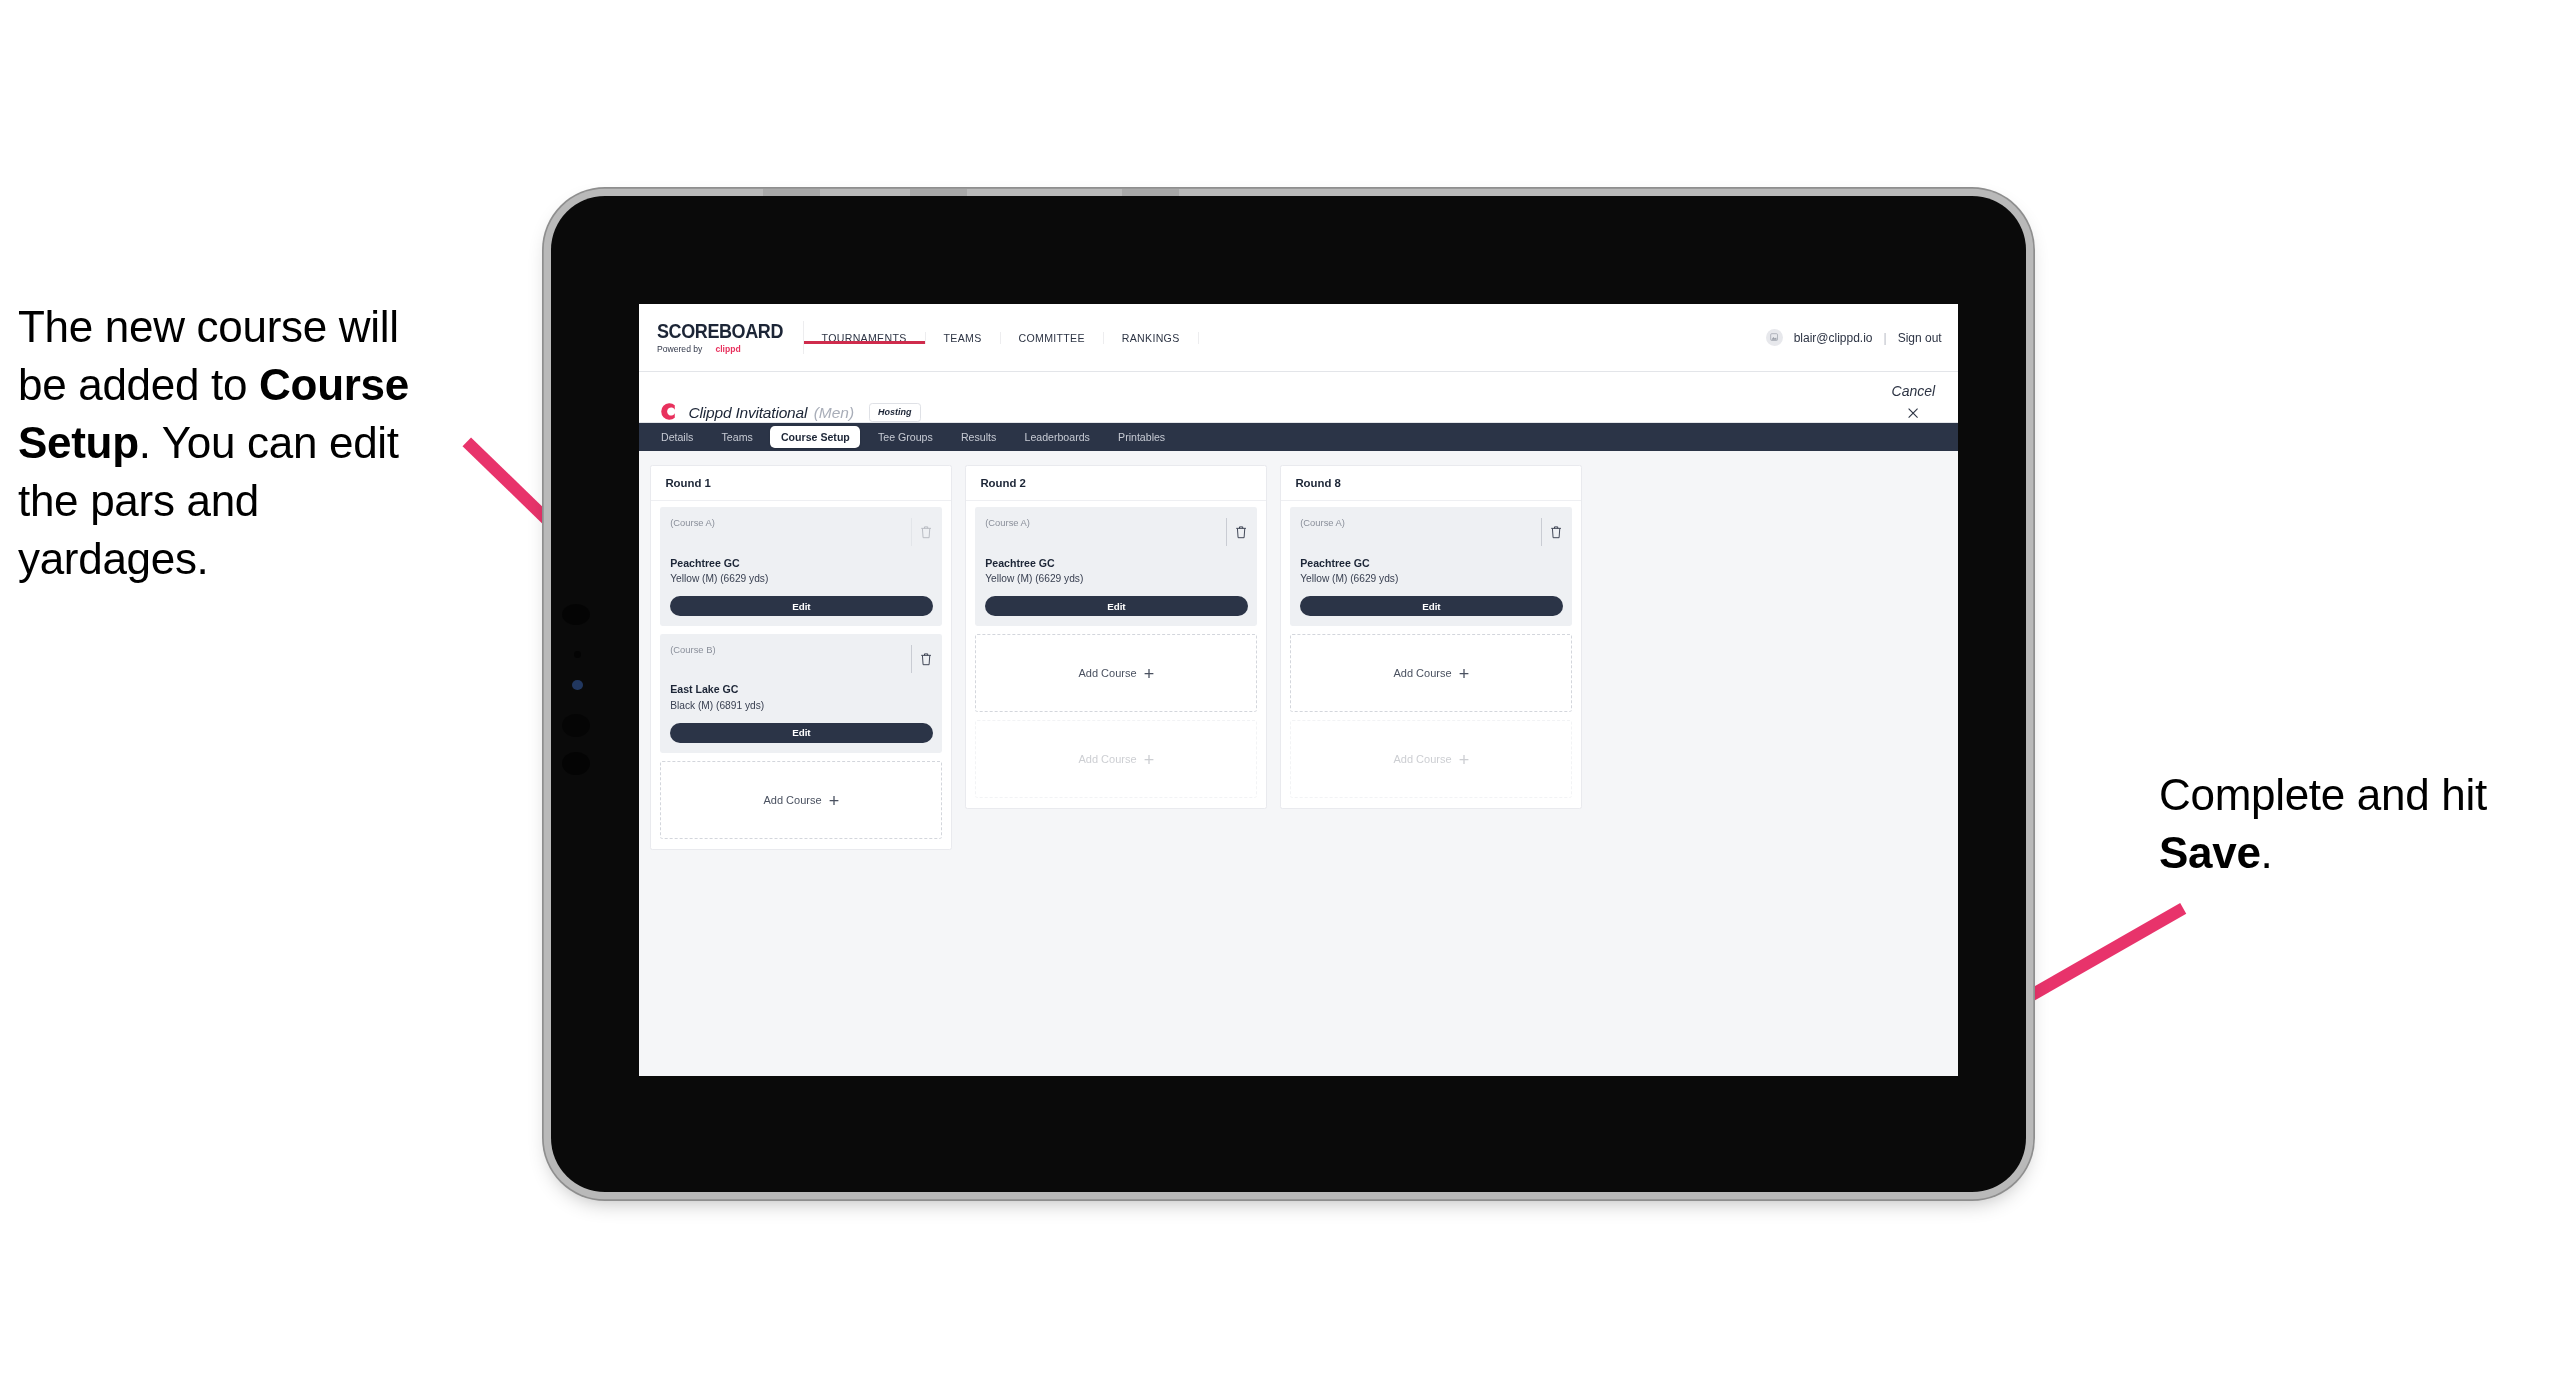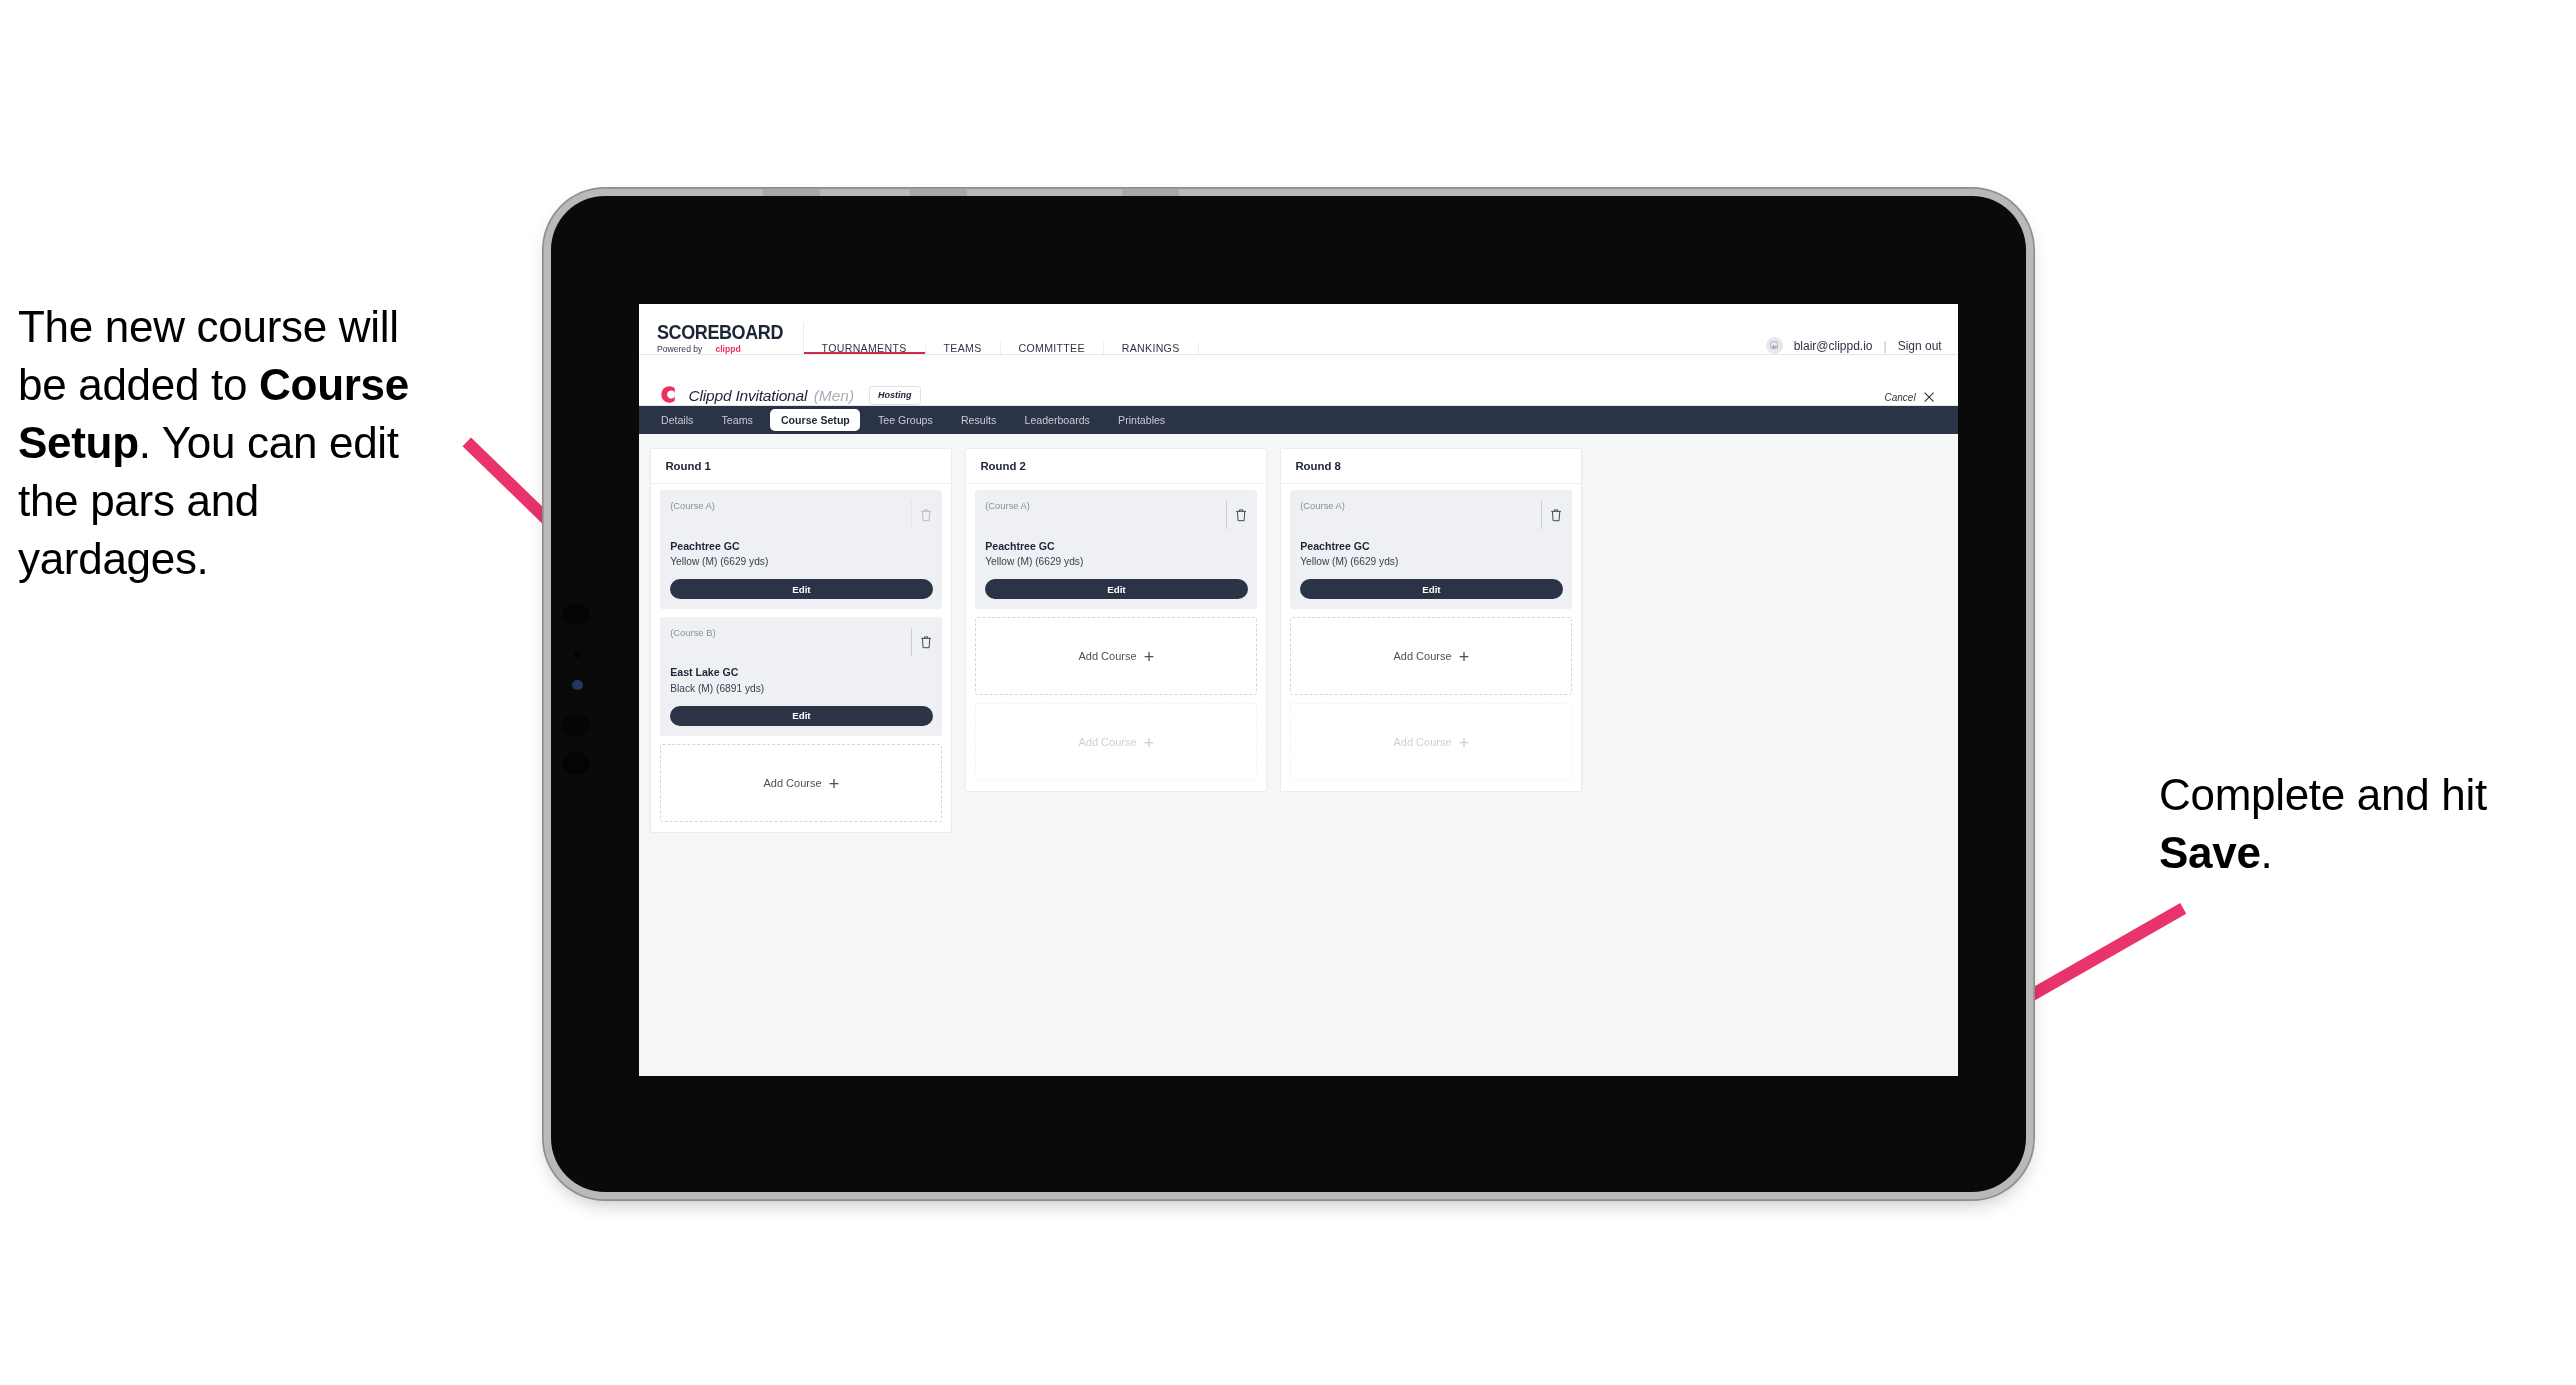--- a/index.html
+++ b/index.html
@@ -63,25 +63,25 @@
     left: 88px; top: 108px;
     width: 1319px; height: 772px;
     background: #f7f8fa;
     overflow: hidden;
     display: flex;
     flex-direction: column;
   }
 
   
   #topbar {
-    height: 51px;
+    height: 68px;
     background: #ffffff;
     border-bottom: 0.8px solid #e3e5e9;
     display: flex;
-    align-items: flex-end;
+    align-items: center;
     flex: 0 0 auto;
   }
   #brand {
     display: flex; flex-direction: column; justify-content: center;
     padding: 0 19.6px 0 18px;
     border-right: 0.8px solid #ededef;
   }
   #brand-title {
     font-size: 18px; font-weight: 700; letter-spacing: -0.4px;
     color: #1c2536; line-height: 1;
@@ -140,21 +140,21 @@
   #tourn-gender { font-size: 15.5px; color: #a8adb8; margin-left: 6.5px; }
   #tourn-badge {
     margin-left: 14.7px;
     border: 0.8px solid #dfe1e6; border-radius: 3.3px;
     padding: 4.1px 8.2px; font-size: 9px; font-weight: 700; color: #1c2536;
     line-height: 1;
   }
   #tournbar-spacer { flex: 1 1 auto; }
   #cancel-btn {
     display: flex; align-items: center; gap: 7.3px;
-    font-size: 10px; color: #2d3444; cursor: pointer; padding-right: 4.9px;
+    font-size: 14px; color: #2d3444; cursor: pointer; padding-right: 4.9px; flex-direction: column;
   }
 
   
   #tabstrip {
     height: 28px; background: #2b3447;
     display: flex; align-items: center; gap: 7px;
     padding: 0 11.4px;
     flex: 0 0 auto;
   }
   .tab {

